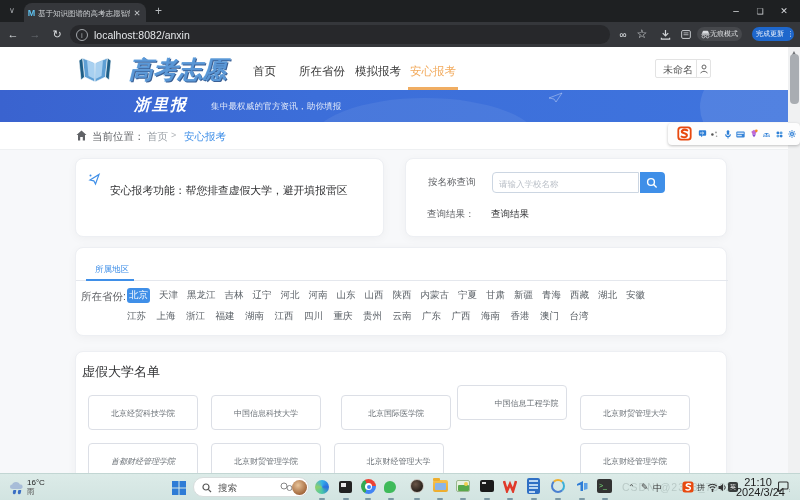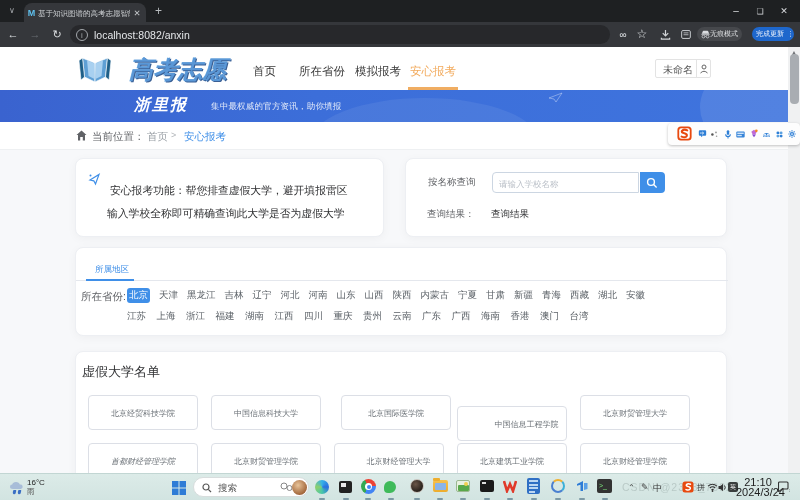--- a/index.html
+++ b/index.html
@@ -242,21 +242,20 @@
       </svg>
   </div>
 
   <div id="main">
     <div class="card" id="card1">
       <svg class="abs" style="left:12px;top:14px;" width="13" height="13" viewBox="0 0 13 13">
           <path d="M2 7 L11 1.5 L7.5 11 L5.8 7.8 Z" fill="none" stroke="#3f8fe8" stroke-width="1.2"></path>
           <circle cx="2.5" cy="2.5" r="1" fill="#3f8fe8"></circle>
         </svg>
       <div class="l1">安心报考功能：帮您排查虚假大学，避开填报雷区</div>
-      <div class="l2">输入学校全称即可精确查询此大学是否为虚假大学</div>
     </div>
 
     <div class="card" id="card2">
       <div class="lb1">按名称查询</div>
       <div class="inp">
           <div class="ph">请输入学校名称</div>
         </div>
       <div class="btn">
         <svg class="abs" style="left:6px;top:5px;" width="12" height="12" viewBox="0 0 12 12">
             <circle cx="5" cy="5" r="3.4" fill="none" stroke="#fff" stroke-width="1.4"></circle>
@@ -274,26 +273,25 @@
       <div class="lab" style="left:5px;top:42px;">所在省份:</div>
       <div class="prow r1" style="top:40px;"><span class="bj">北京</span><span>天津</span><span>黑龙江</span><span>吉林</span><span>辽宁</span><span>河北</span><span>河南</span><span>山东</span><span>山西</span><span>陕西</span><span>内蒙古</span><span>宁夏</span><span>甘肃</span><span>新疆</span><span>青海</span><span>西藏</span><span>湖北</span><span>安徽</span></div>
       <div class="prow r2" style="top:62px;"><span>江苏</span><span>上海</span><span>浙江</span><span>福建</span><span>湖南</span><span>江西</span><span>四川</span><span>重庆</span><span>贵州</span><span>云南</span><span>广东</span><span>广西</span><span>海南</span><span>香港</span><span>澳门</span><span>台湾</span></div>
     </div>
 
     <div class="card" id="card4">
       <div class="tt">虚假大学名单</div>
       <div class="ub" style="left:12px;top:43px;">北京经贸科技学院</div>
       <div class="ub" style="left:135px;top:43px;">中国信息科技大学</div>
       <div class="ub" style="left:265px;top:43px;">北京国际医学院</div>
-      <div class="ub" style="left:381px;top:54px;padding-left:29px;">中国信息工程学院</div>
+      <div class="ub" style="left:381px;top:33px;padding-left:29px;">中国信息工程学院</div>
       <div class="ub" style="left:504px;top:43px;">北京财贸管理大学</div>
       <div class="ub" style="left:12px;top:91px;font-style:italic;">首都财经管理学院</div>
       <div class="ub" style="left:135px;top:91px;">北京财贸管理学院</div>
       <div class="ub" style="left:258px;top:91px;padding-left:19px;">北京财经管理大学</div>
-      <div class="ub" style="left:381px;top:91px;">北京建筑工业学院</div>
       <div class="ub" style="left:504px;top:91px;">北京财经管理学院</div>
     </div>
   </div>
 
   <div id="sbar">
     <div class="arr">▲</div>
     <div class="thumb"></div>
   </div>
 
   <div id="task">

